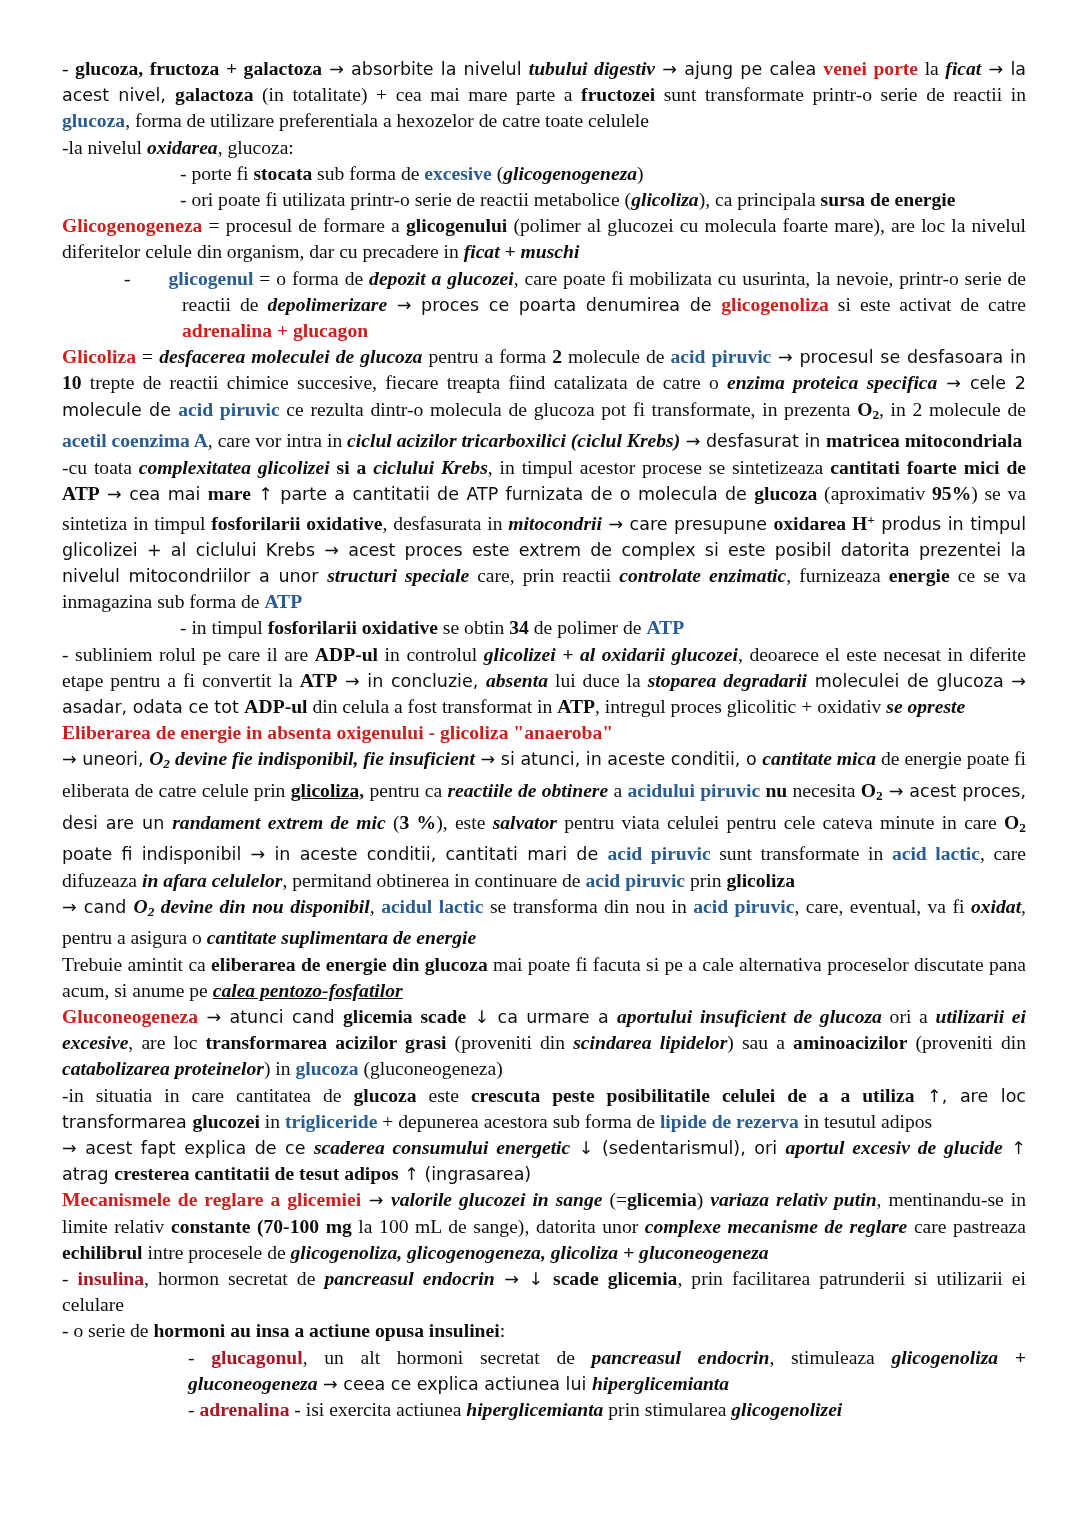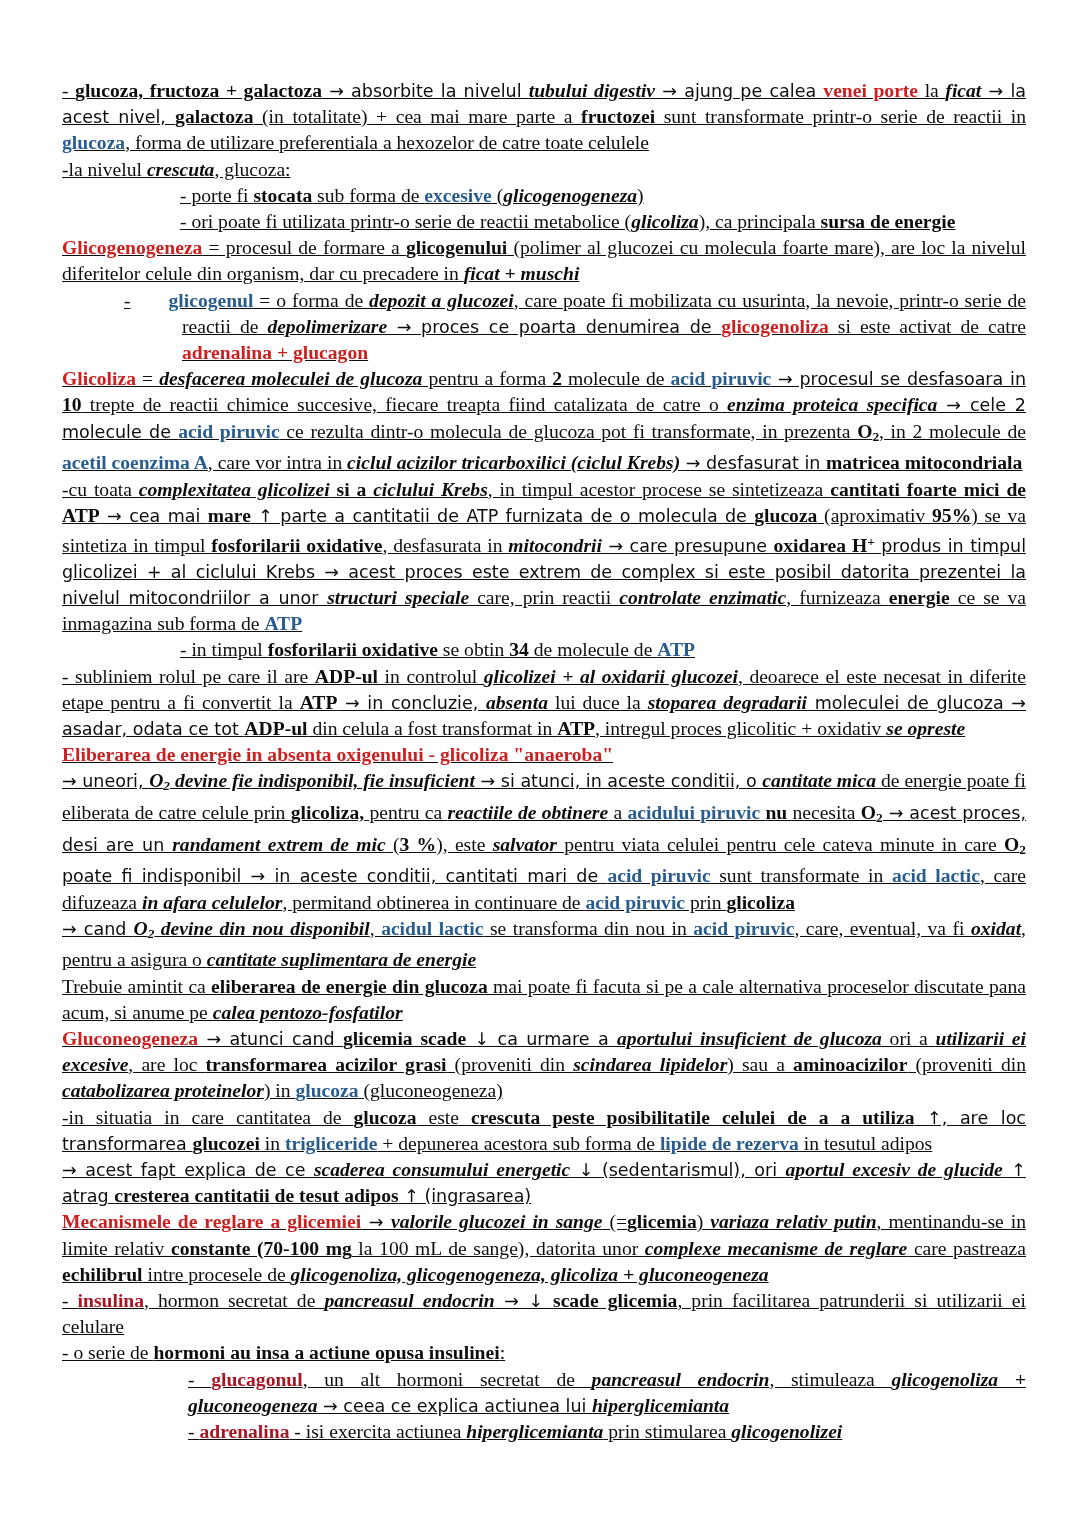--- a/index.html
+++ b/index.html
@@ -10,22 +10,21 @@
   body {
     width: 1080px;
     height: 1525px;
     font-family: "Liberation Serif", "DejaVu Serif", serif;
     color: #0d0d0d;
   }
   #doc {
     box-sizing: border-box;
     width: 1080px;
     height: 1525px;
-    padding: 78px 54px 20px 62px;
-    text-decoration: underline;
+    padding: 56px 54px 20px 62px;
   }
   .p {
     font-size: 19.6px;
     line-height: 26.2px;
     text-align: justify;
     text-justify: inter-word;
     margin: 0;
     hyphens: none;
   }
   
@@ -48,36 +47,36 @@
   sup { font-size: 0.68em; vertical-align: 0.42em; }
   .nb { white-space: nowrap; }
 </style>
 </head>
 <body>
 
 <div id="doc">
 
   <p class="p"><span>- </span><b>glucoza, fructoza + galactoza</b><span class="arrow"> → absorbite la nivelul </span><span class="bi">tubului digestiv</span><span class="arrow"> → ajung pe calea </span><b class="red">venei porte</b><span> la </span><span class="bi">ficat</span><span class="arrow"> → la acest nivel, </span><b>galactoza</b><span> (in totalitate) + cea mai mare parte a </span><b>fructozei</b><span> sunt transformate printr-o serie de reactii in </span><b class="blue">glucoza</b><span>, forma de utilizare preferentiala a hexozelor de catre toate celulele</span></p>
 
-  <p class="p noj"><span>-la nivelul </span><span class="bi">crescuta</span><span>, glucoza:</span></p>
+  <p class="p noj"><span>-la nivelul </span><span class="bi">oxidarea</span><span>, glucoza:</span></p>
 
   <p class="p noj ind1"><span>- porte fi </span><b>stocata</b><span> sub forma de </span><b class="blue">excesive</b><span> (</span><span class="bi">glicogenogeneza</span><span>)</span></p>
 
   <p class="p noj ind1"><span>- ori poate fi utilizata printr-o serie de reactii metabolice (</span><span class="bi">glicoliza</span><span>), ca principala </span><b>sursa de energie</b></p>
 
   <p class="p"><b class="red">Glicogenogeneza</b><span> = procesul de formare a </span><b>glicogenului</b><span> (polimer al glucozei cu molecula foarte mare), are loc la nivelul diferitelor celule din organism, dar cu precadere in </span><span class="bi">ficat + muschi</span></p>
 
   <p class="p ind-hang"><span>-</span><span style="display:inline-block;width:38px"></span><b class="blue">glicogenul</b><span> = o forma de </span><span class="bi">depozit a glucozei</span><span>, care poate fi mobilizata cu usurinta, la nevoie, printr-o serie de reactii de </span><span class="bi">depolimerizare</span><span class="arrow"> → proces ce poarta denumirea de </span><b class="red">glicogenoliza</b><span> si este activat de catre </span><b class="red">adrenalina + glucagon</b></p>
 
   <p class="p"><b class="red">Glicoliza</b><span> = </span><span class="bi">desfacerea moleculei de glucoza</span><span> pentru a forma </span><b>2</b><span> molecule de </span><b class="blue">acid piruvic</b><span class="arrow"> → procesul se desfasoara in </span><b>10</b><span> trepte de reactii chimice succesive, fiecare treapta fiind catalizata de catre o </span><span class="bi">enzima proteica specifica</span><span class="arrow"> → cele 2 molecule de </span><b class="blue">acid piruvic</b><span> ce rezulta dintr-o molecula de glucoza pot fi transformate, in prezenta </span><b class="nb"><span>O</span><sub>2</sub></b><span>, in 2 molecule de </span><b class="blue">acetil coenzima A</b><span>, care vor intra in </span><span class="bi">ciclul acizilor tricarboxilici (ciclul Krebs)</span><span class="arrow"> → desfasurat in </span><b>matricea mitocondriala</b></p>
 
 
   <p class="p"><span>-cu toata </span><span class="bi">complexitatea glicolizei</span><b> si a </b><span class="bi">ciclului Krebs</span><span>, in timpul acestor procese se sintetizeaza </span><b>cantitati foarte mici de ATP</b><span class="arrow"> → cea mai </span><b>mare</b><span class="arrow"> ↑ parte a cantitatii de ATP furnizata de o molecula de </span><b>glucoza</b><span> (aproximativ </span><b>95%</b><span>) se va sintetiza in timpul </span><b>fosforilarii oxidative</b><span>, desfasurata in </span><span class="bi">mitocondrii</span><span class="arrow"> → care presupune </span><b class="nb"><span>oxidarea H</span><sup>+</sup></b><span class="arrow"> produs in timpul glicolizei + al ciclului Krebs → acest proces este extrem de complex si este posibil datorita prezentei la nivelul mitocondriilor a unor </span><span class="bi">structuri speciale</span><span> care, prin reactii </span><span class="bi">controlate enzimatic</span><span>, furnizeaza </span><b>energie</b><span> ce se va inmagazina sub forma de </span><b class="blue">ATP</b></p>
 
-  <p class="p noj ind1"><span>- in timpul </span><b>fosforilarii oxidative</b><span> se obtin </span><b>34</b><span> de molecule de </span><b class="blue">ATP</b></p>
+  <p class="p noj ind1"><span>- in timpul </span><b>fosforilarii oxidative</b><span> se obtin </span><b>34</b><span> de polimer de </span><b class="blue">ATP</b></p>
 
 
   <p class="p"><span>- subliniem rolul pe care il are </span><b>ADP-ul</b><span> in controlul </span><span class="bi">glicolizei + al oxidarii glucozei</span><span>, deoarece el este necesat in diferite etape pentru a fi convertit la </span><b>ATP</b><span class="arrow"> → in concluzie, </span><span class="bi">absenta</span><span> lui duce la </span><span class="bi">stoparea degradarii</span><span class="arrow"> moleculei de glucoza → asadar, odata ce tot </span><b>ADP-ul</b><span> din celula a fost transformat in </span><b>ATP</b><span>, intregul proces glicolitic + oxidativ </span><span class="bi">se opreste</span></p>
 
   <p class="p noj"><b class="red">Eliberarea de energie in absenta oxigenului - glicoliza "anaeroba"</b></p>
 
   <p class="p"><span class="arrow">→ uneori, </span><span class="bi nb"><span>O</span><sub>2</sub></span><span class="bi"> devine fie indisponibil, fie insuficient</span><span class="arrow"> → si atunci, in aceste conditii, o </span><span class="bi">cantitate mica</span><span> de energie poate fi eliberata de catre celule prin </span><b class="u">glicoliza,</b><span> pentru ca </span><span class="bi">reactiile de obtinere</span><span> a </span><b class="blue">acidului piruvic</b><span> </span><b>nu</b><span> necesita </span><b class="nb"><span>O</span><sub>2</sub></b><span class="arrow"> → acest proces, desi are un </span><span class="bi">randament extrem de mic</span><span> (</span><b>3 %</b><span>), este </span><span class="bi">salvator</span><span> pentru viata celulei pentru cele cateva minute in care </span><b class="nb"><span>O</span><sub>2</sub></b><span class="arrow"> poate fi indisponibil → in aceste conditii, cantitati mari de </span><b class="blue">acid piruvic</b><span> sunt transformate in </span><b class="blue">acid lactic</b><span>, care difuzeaza </span><span class="bi">in afara celulelor</span><span>, permitand obtinerea in continuare de </span><b class="blue">acid piruvic</b><span> prin </span><b>glicoliza</b></p>
 
   <p class="p"><span class="arrow">→ cand </span><span class="bi nb"><span>O</span><sub>2</sub></span><span class="bi"> devine din nou disponibil</span><span>, </span><b class="blue">acidul lactic</b><span> se transforma din nou in </span><b class="blue">acid piruvic</b><span>, care, eventual, va fi </span><span class="bi">oxidat</span><span>, pentru a asigura o </span><span class="bi">cantitate suplimentara de energie</span></p>
 

